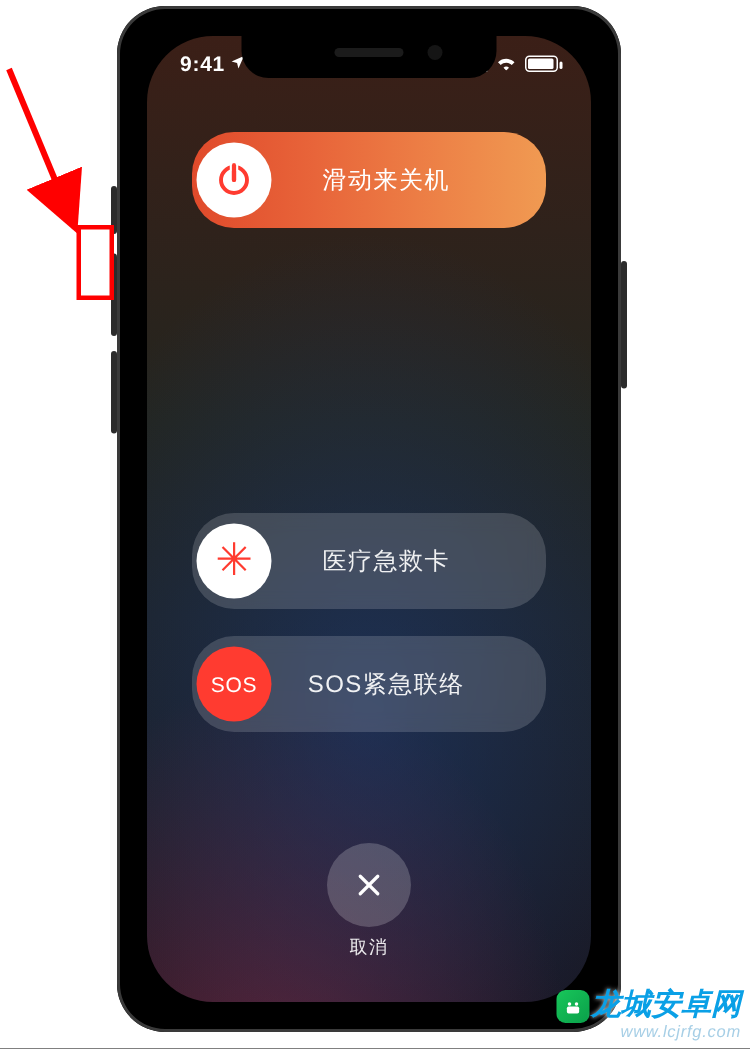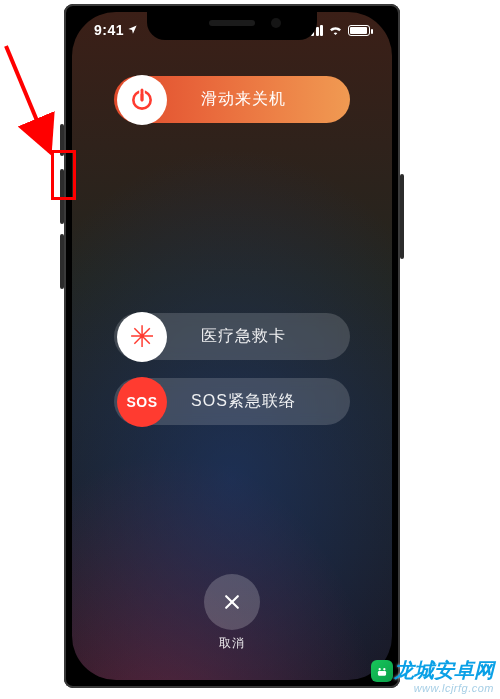--- a/index.html
+++ b/index.html
@@ -30,26 +30,26 @@
     height: 50px;
     border: 3px solid #ff0000;
     z-index: 50;
     pointer-events: none;
   }
 
   
   .phone {
     position: absolute;
     top: 4px;
-    left: 64px;
+    left: 78px;
     width: 336px;
     height: 684px;
     background: #000;
-    border-radius: 9px;
-    padding: 8px;
+    border-radius: 32px;
+    padding: 20px;
     box-shadow: 0 0 0 2px #3a3a3a inset;
   }
   .phone::before, .phone::after, .side-btn-1, .side-btn-2, .side-btn-right {
     content: "";
     position: absolute;
     background: #2c2c2c;
     border-radius: 3px;
   }
   .side-btn-1 { left: -4px; top: 120px; width: 4px; height: 32px; }
   .side-btn-2 { left: -4px; top: 165px; width: 4px; height: 55px; }
@@ -140,21 +140,21 @@
   .content {
     position: absolute;
     top: 0; left:0; right:0; bottom:0;
     padding-top: 64px;
   }
 
   .slider {
     position: relative;
     margin: 0 auto;
     width: 236px;
-    height: 47px;
+    height: 64px;
     border-radius: 28px;
     display: flex;
     align-items: center;
   }
   .slider .knob {
     width: 50px; height: 50px;
     border-radius: 50%;
     background: #fff;
     margin-left: 3px;
     display:flex; align-items:center; justify-content:center;
@@ -182,21 +182,21 @@
   }
   .frosted .label { color: rgba(255,255,255,0.92); }
 
   .medical-slider { margin-bottom: 18px; }
   .medical-slider .knob { color:#ff3b30; font-size:30px; font-weight:400; line-height:1; }
 
   .sos-slider .knob {
     background: #ff3b30;
     color: #fff;
     font-size: 14px;
-    font-weight: 700;
+    font-weight: 400;
     letter-spacing: 0.5px;
   }
 
   
   .cancel-wrap {
     position: absolute;
     bottom: 28px;
     left: 0; right: 0;
     text-align: center;
   }

